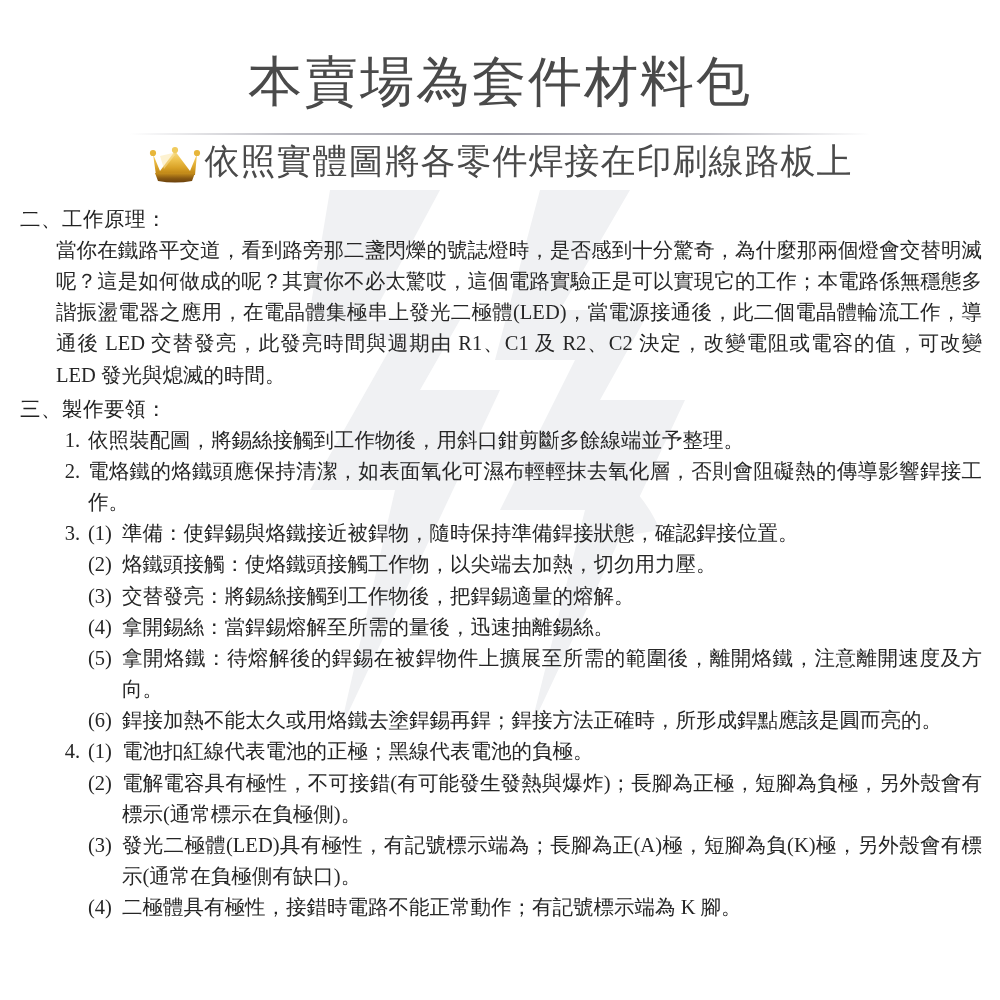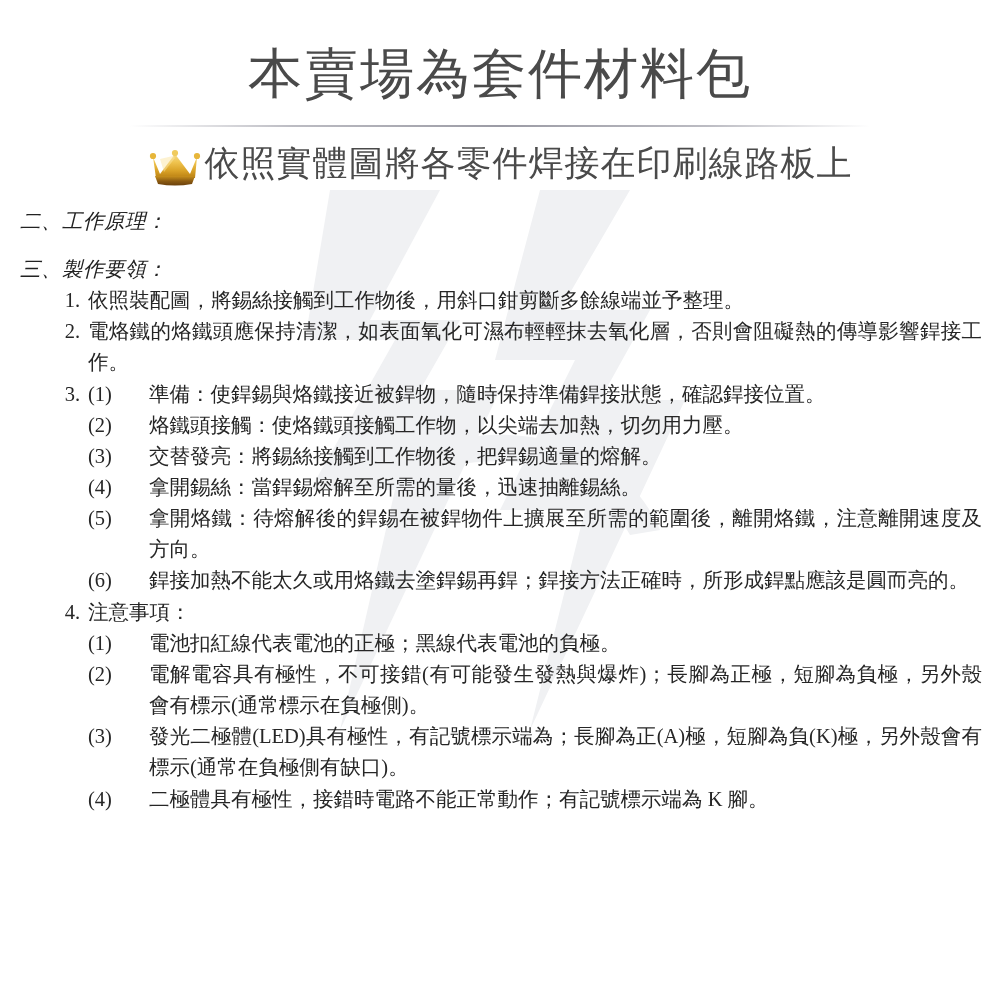--- a/index.html
+++ b/index.html
@@ -45,39 +45,39 @@
     padding-top: 38px;
     text-align: center;
   }
   .main-title {
     font-family: "Liberation Sans", "DejaVu Sans", sans-serif;
     font-size: 54px;
     letter-spacing: 2px;
     color: #4a4a4a;
     font-weight: 400;
     line-height: 1.18;
-    margin: 4px;
+    margin: 12px;
     white-space: nowrap;
   }
   .divider {
     width: 740px;
     height: 2px;
     margin: 19px auto 0 auto;
     background: linear-gradient(to right,
         rgba(200,200,205,0) 0%,
         rgba(176,176,184,0.85) 22%,
         rgba(150,150,160,0.95) 50%,
         rgba(176,176,184,0.85) 78%,
         rgba(200,200,205,0) 100%);
   }
   .subtitle-row {
     display: flex;
-    align-items: center;
+    align-items: flex-start;
     justify-content: center;
-    margin-top: 15px;
+    margin-top: 5px;
     gap: 3px;
   }
   .crown-icon {
     width: 54px;
     height: 40px;
     flex: 0 0 auto;
     position: relative;
     top: 4px;
   }
   .crown-icon svg { display: block; width: 100%; height: 100%; }
@@ -100,22 +100,22 @@
     font-size: 20.5px;
     line-height: 1.52;
     text-align: justify;
   }
   .section-head {
     margin: 0 0 0 0;
     font-size: 20.5px;
     color: #222;
     letter-spacing: 0.5px;
   }
-  .sec2-head { margin-top: 0; font-style: italic; }
-  .sec3-head { margin-top: 17px; font-style: italic; }
+  .sec2-head { margin-top: 0; }
+  .sec3-head { margin-top: 3px; }
 
   .para {
     margin: 0;
     padding-left: 36px;
     text-indent: 0;
   }
 
   
   .numlist {
     margin: 0;
@@ -149,21 +149,21 @@
     padding-left: 34px;
     margin: 0;
   }
   .sublist > li > .marker {
     position: absolute;
     left: 0;
     top: 0;
     width: 34px;
     text-align: left;
   }
-  .sublist > li > .body { display: block; margin-left: 27px; }
+  .sublist > li > .body { display: block; }
 </style>
 </head>
 <body>
 
 <div class="page">
 
   <div class="watermark">
     <svg viewBox="0 0 420 540" xmlns="http://www.w3.org/2000/svg" aria-hidden="true">
       <g fill="#f0f1f3">
         <polygon points="30,0 140,0 70,130 160,130 120,200 200,200 40,540 95,300 10,300 95,150 5,150"></polygon>
@@ -200,20 +200,21 @@
           <path d="M12 12 L16 25 L27 11 L25 9 Z" fill="#fbe6a4" opacity="0.5"></path>
         </svg>
       </span>
       <span class="subtitle-text">依照實體圖將各零件焊接在印刷線路板上</span>
     </div>
   </div>
 
   <div class="content">
 
     <div class="section-head sec2-head">二、工作原理：</div>
+    <div class="para">當你在鐵路平交道，看到路旁那二盞閃爍的號誌燈時，是否感到十分驚奇，為什麼那兩個燈會交替明滅呢？這是如何做成的呢？其實你不必太驚哎，這個電路實驗正是可以實現它的工作；本電路係無穩態多諧振盪電器之應用，在電晶體集極串上發光二極體(LED)，當電源接通後，此二個電晶體輪流工作，導通後 LED 交替發亮，此發亮時間與週期由 R1、C1 及 R2、C2 決定，改變電阻或電容的值，可改變 LED 發光與熄滅的時間。</div>
 
     <div class="section-head sec3-head">三、製作要領：</div>
 
     <ol class="numlist">
 
       <li>
         <span class="marker">1.</span>
         <span class="body">依照裝配圖，將錫絲接觸到工作物後，用斜口鉗剪斷多餘線端並予整理。</span>
       </li>
 
@@ -247,21 +248,20 @@
           </li>
           <li>
             <span class="marker">(6)</span>
             <span class="body">銲接加熱不能太久或用烙鐵去塗銲錫再銲；銲接方法正確時，所形成銲點應該是圓而亮的。</span>
           </li>
         </ul>
       </li>
 
       <li>
         <span class="marker">4.</span>
-        <span class="body">注意事項：</span>
         <ul class="sublist">
           <li>
             <span class="marker">(1)</span>
             <span class="body">電池扣紅線代表電池的正極；黑線代表電池的負極。</span>
           </li>
           <li>
             <span class="marker">(2)</span>
             <span class="body">電解電容具有極性，不可接錯(有可能發生發熱與爆炸)；長腳為正極，短腳為負極，另外殼會有標示(通常標示在負極側)。</span>
           </li>
           <li>

